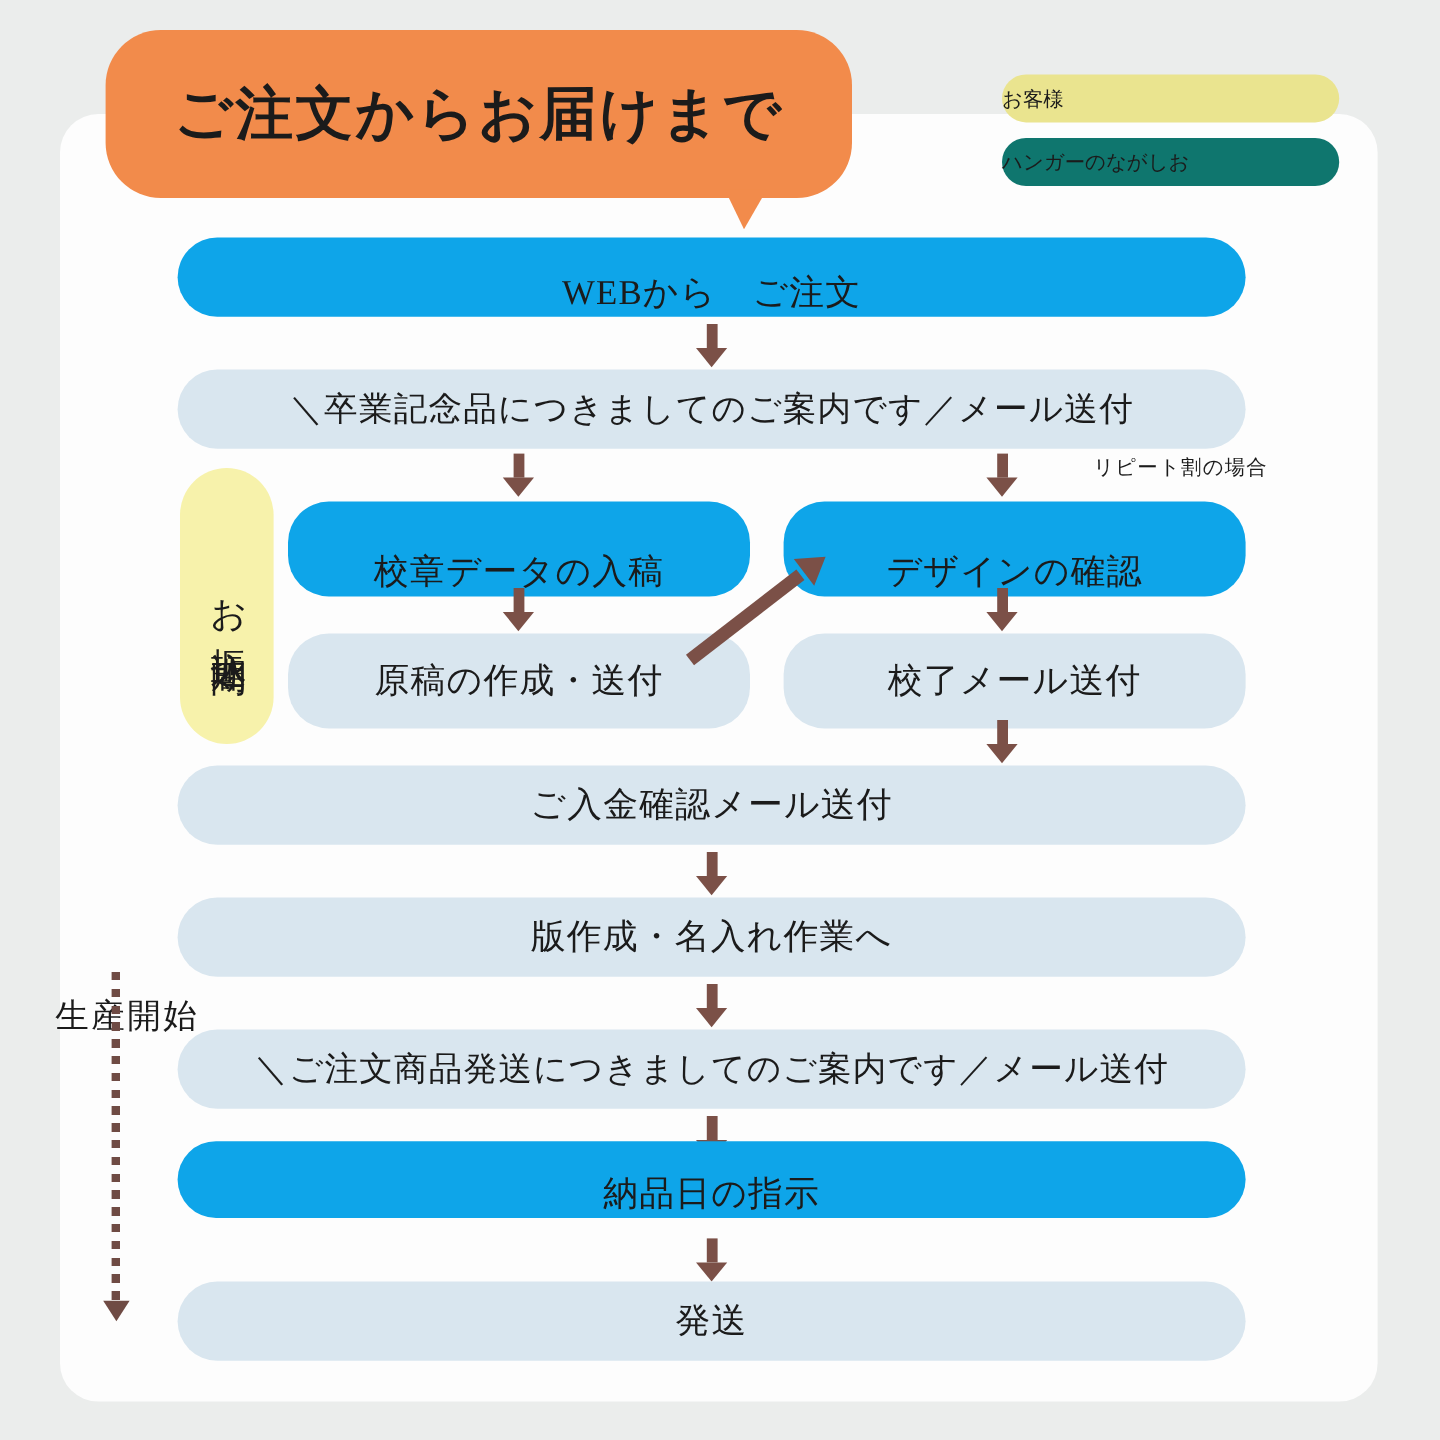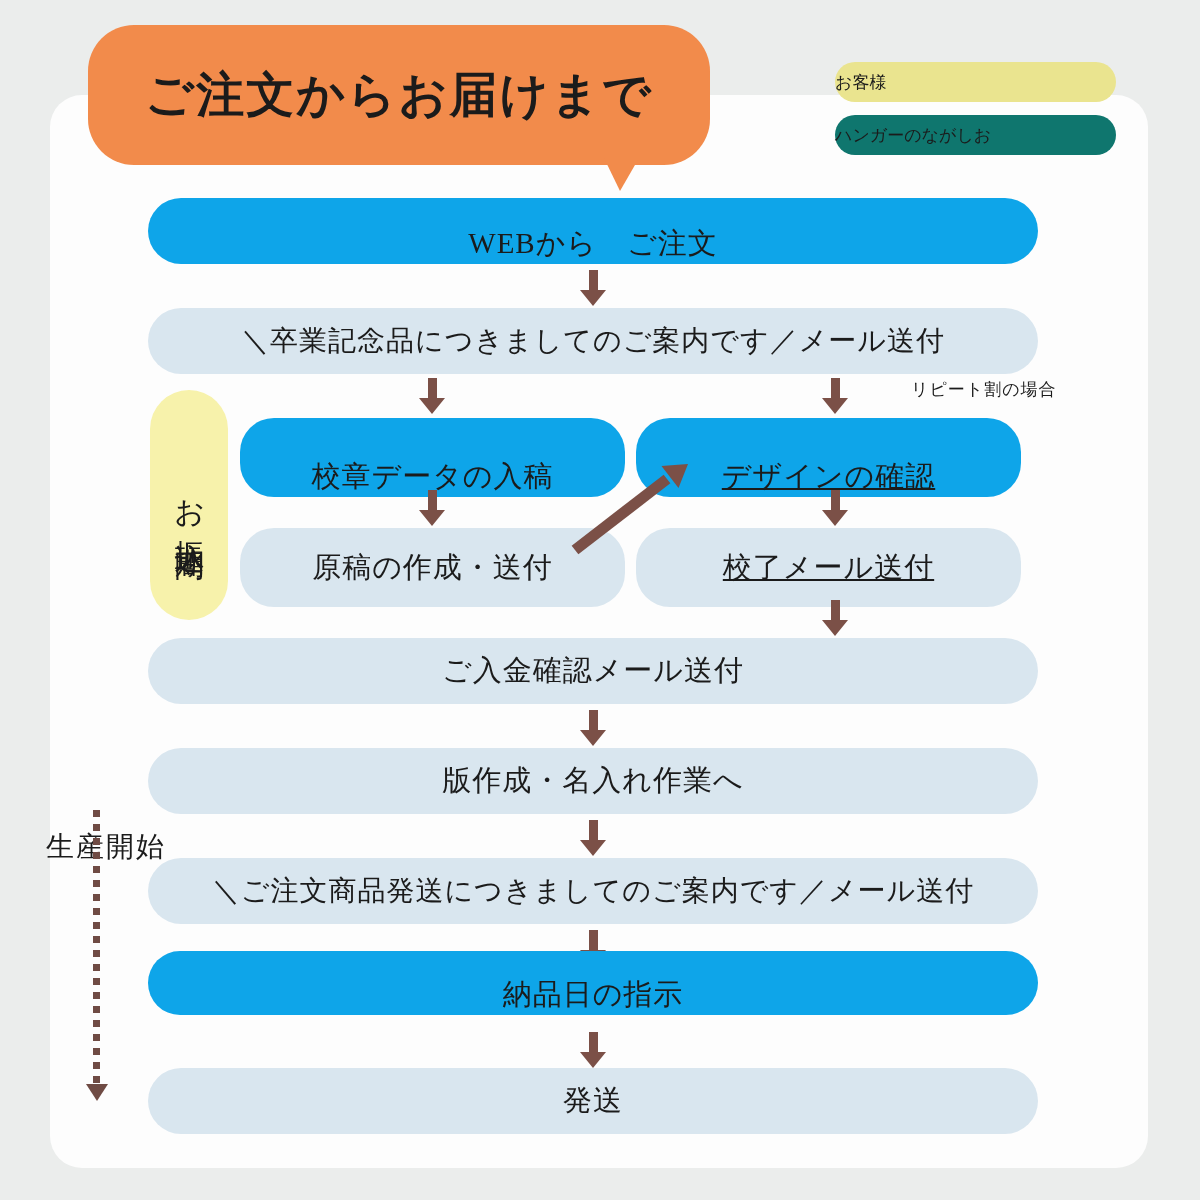--- a/index.html
+++ b/index.html
@@ -39,21 +39,21 @@
   .box{
     position:absolute;border-radius:34px;
     display:flex;align-items:center;justify-content:center;
     font-size:29px;letter-spacing:1px;
   }
   .yellow{background:#0ea5e9;align-items:flex-end;}
   .blue{background:#d9e6ef;justify-content:center;}
   .wide{left:148px;width:890px;height:66px;}
   .half{width:385px;height:79px;}
   .col-left{left:240px;}
-  .col-right{left:636px;text-decoration:underline;}
+  .col-right{left:653px;}
   
   .arrow-down{position:absolute;width:26px;height:36px;}
   .arrow-down .stem{width:9px;height:20px;margin:0 auto;background:#7b5047;}
   .arrow-down .head{
     width:0;height:0;margin:0 auto;
     border-left:13px solid transparent;border-right:13px solid transparent;
     border-top:16px solid #7b5047;
   }
   
   .repeat-note{

